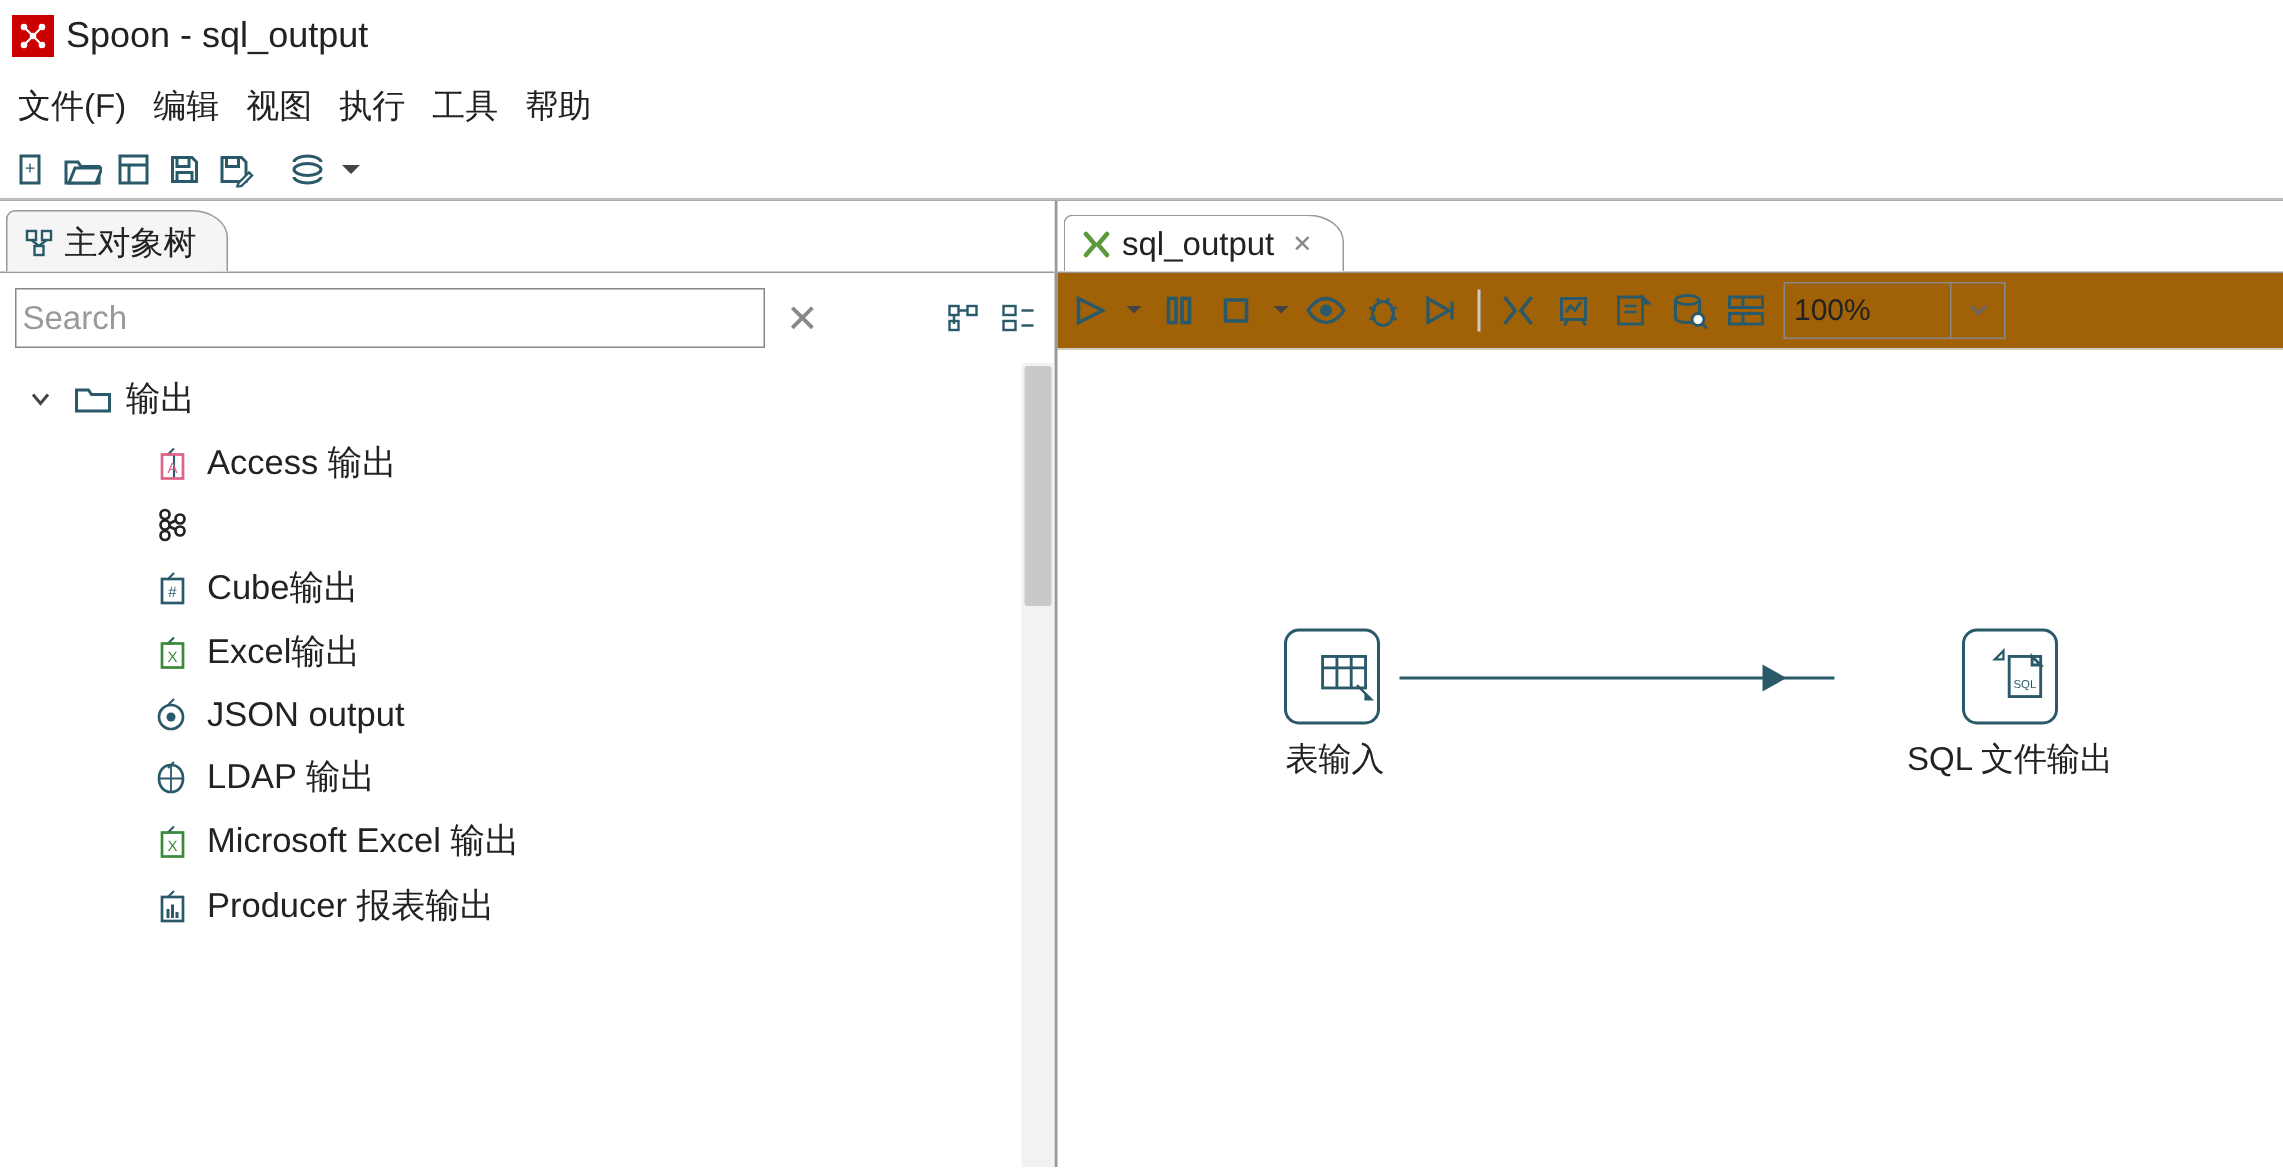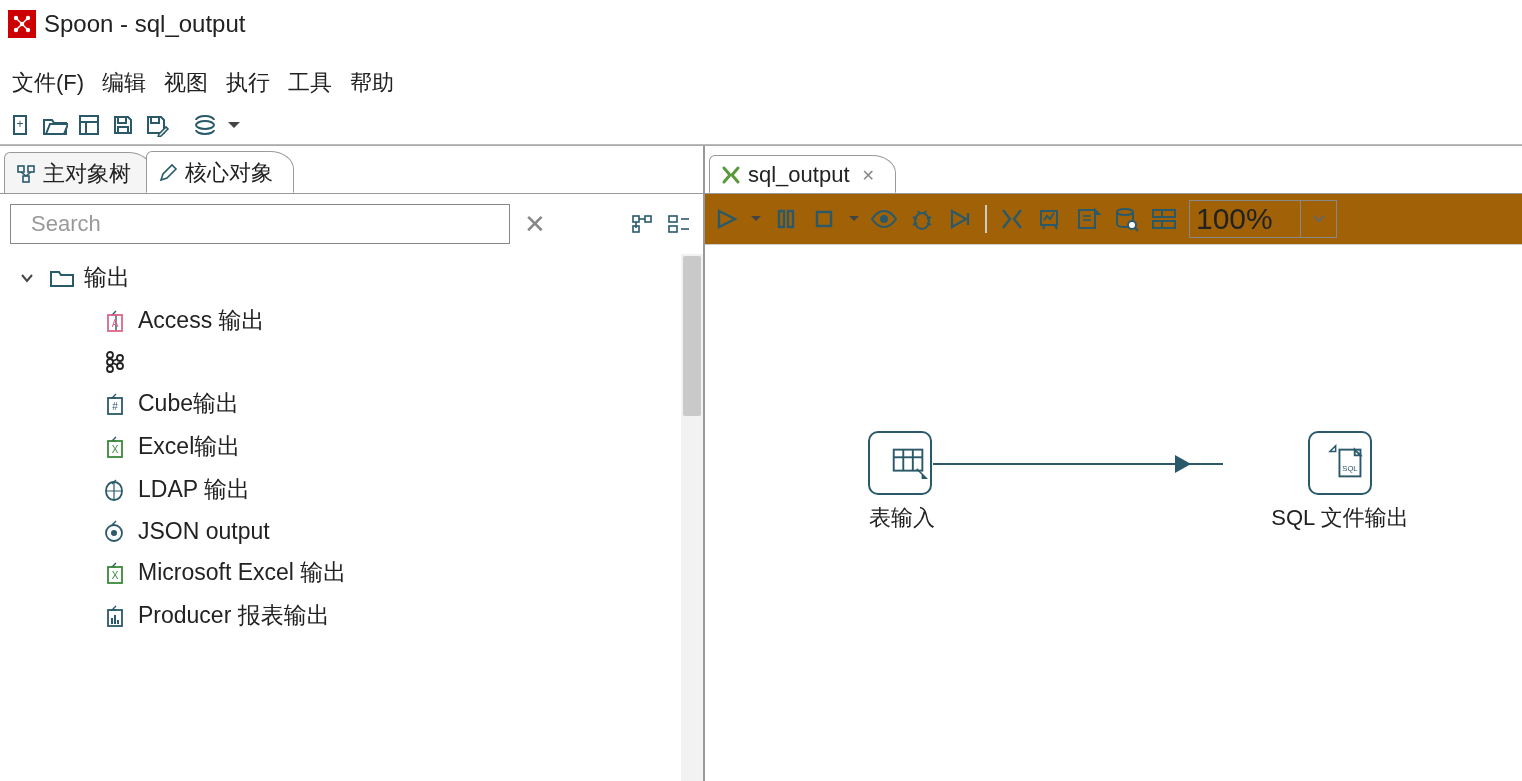--- a/index.html
+++ b/index.html
@@ -36,21 +36,20 @@
   .menubar {
     display: flex;
     gap: 10px;
     padding: 6px 8px;
     font-size: 22px;
     background:#fff;
   }
   .menubar .menu-item {
     padding: 2px 4px;
     cursor: default;
-    margin-top: 12px;
   }
   
   .toolbar-top {
     display:flex;
     align-items:center;
     gap:4px;
     padding: 4px 6px;
     border-bottom:1px solid #bbb;
     background:#fff;
   }
@@ -115,21 +114,21 @@
     display:flex;
     align-items:center;
     gap:8px;
     padding:10px 10px;
   }
   .search-input {
     flex:0 0 500px;
     height:40px;
     border:1px solid #888;
     font-size:22px;
-    padding:0 20px;
+    padding:0 4px;
     color:#888;
     background:#fff;
   }
   .search-input::placeholder{color:#999;}
   .clear-x {
     font-size:26px;
     color:#888;
     padding:0 6px;
   }
   .small-toolbtn {
@@ -206,21 +205,21 @@
   .zoom-box {
     display:flex;
     align-items:center;
     border:1px solid #888;
     height:38px;
     margin-left:4px;
   }
   .zoom-val {
     width:110px;
     padding:0 6px;
-    font-size:30px;
+    font-size:20px;
   }
   .zoom-dd {
     width:36px; text-align:center; border-left:1px solid #888;
     height:100%; display:flex; align-items:center; justify-content:center;
   }
   
   .canvas {
     flex:1;
     position:relative;
     background:#fff;
@@ -352,28 +351,20 @@
           <svg width="20" height="20" viewBox="0 0 20 20">
               <rect x="2" y="2" width="6" height="6" fill="none" stroke="#2a5a6a" stroke-width="1.6"></rect>
               <rect x="12" y="2" width="6" height="6" fill="none" stroke="#2a5a6a" stroke-width="1.6"></rect>
               <rect x="7" y="12" width="6" height="6" fill="none" stroke="#2a5a6a" stroke-width="1.6"></rect>
               <line x1="5" y1="8" x2="10" y2="12" stroke="#2a5a6a" stroke-width="1.6"></line>
               <line x1="15" y1="8" x2="10" y2="12" stroke="#2a5a6a" stroke-width="1.6"></line>
             </svg>
         </span>
         <span>主对象树</span>
       </div>
-      <div class="tab active">
-        <span class="tabicon">
-          <svg width="20" height="20" viewBox="0 0 20 20">
-              <path d="M3 17l2-6L14 2l4 4-9 9-6 2z" fill="none" stroke="#2a5a6a" stroke-width="1.6"></path>
-            </svg>
-        </span>
-        <span>核心对象</span>
-      </div>
     </div>
 
     <div class="search-row">
       <input class="search-input" placeholder="Search" style="">
       <div class="clear-x">✕</div>
       <div style="flex:1"></div>
       <div class="small-toolbtn">
         <svg width="24" height="20" viewBox="0 0 24 20">
             <rect x="2" y="2" width="6" height="6" fill="none" stroke="#2a5a6a" stroke-width="1.6"></rect>
             <line x1="8" y1="5" x2="14" y2="5" stroke="#2a5a6a" stroke-width="1.6"></line>
@@ -451,36 +442,36 @@
                   <path d="M14 2l-4 4h4" fill="none" stroke="#2a5a6a" stroke-width="1.4"></path>
                   <rect x="6" y="6" width="14" height="16" fill="none" stroke="#3a8a3a" stroke-width="1.8"></rect>
                   <text x="13" y="18" font-size="10" fill="#3a8a3a" text-anchor="middle">X</text>
                 </svg>
             </span>
             <span>Excel输出</span>
           </div>
           <div class="step-item">
             <span class="step-ico">
               <svg width="24" height="24" viewBox="0 0 24 24">
+                  <circle cx="12" cy="14" r="8" fill="none" stroke="#2a5a6a" stroke-width="1.8"></circle>
+                  <circle cx="12" cy="14" r="3" fill="#2a5a6a"></circle>
+                  <path d="M14 2l-4 4" fill="none" stroke="#2a5a6a" stroke-width="1.4"></path>
+                </svg>
+            </span>
+            <span>JSON output</span>
+          </div>
+          <div class="step-item">
+            <span class="step-ico">
+              <svg width="24" height="24" viewBox="0 0 24 24">
                   <path d="M12 4c5 0 8 4 8 9 0 5-3 9-8 9s-8-4-8-9c0-5 3-9 8-9z" fill="none" stroke="#2a5a6a" stroke-width="1.8"></path>
                   <path d="M12 4v18M4 13h16" fill="none" stroke="#2a5a6a" stroke-width="1.2"></path>
                   <path d="M14 2l-4 4" fill="none" stroke="#2a5a6a" stroke-width="1.4"></path>
                 </svg>
             </span>
             <span>LDAP 输出</span>
-          </div>
-          <div class="step-item">
-            <span class="step-ico">
-              <svg width="24" height="24" viewBox="0 0 24 24">
-                  <circle cx="12" cy="14" r="8" fill="none" stroke="#2a5a6a" stroke-width="1.8"></circle>
-                  <circle cx="12" cy="14" r="3" fill="#2a5a6a"></circle>
-                  <path d="M14 2l-4 4" fill="none" stroke="#2a5a6a" stroke-width="1.4"></path>
-                </svg>
-            </span>
-            <span>JSON output</span>
           </div>
           <div class="step-item">
             <span class="step-ico">
               <svg width="24" height="24" viewBox="0 0 24 24">
                   <path d="M14 2l-4 4h4" fill="none" stroke="#2a5a6a" stroke-width="1.4"></path>
                   <rect x="6" y="6" width="14" height="16" fill="none" stroke="#3a8a3a" stroke-width="1.8"></rect>
                   <text x="13" y="18" font-size="10" fill="#3a8a3a" text-anchor="middle">X</text>
                 </svg>
             </span>
             <span>Microsoft Excel 输出</span>
@@ -613,21 +604,21 @@
             </svg>
         </div>
       </div>
     </div>
 
     <div class="canvas">
 
       <div class="hop-line" style="left:228px; top:218px; width:290px;"></div>
       <div class="hop-arrow" style="left:470px; top:210px;"></div>
 
-      <div class="step-node" style="left:160px; top:186px;">
+      <div class="step-node" style="left:148px; top:186px;">
         <div class="node-box">
           <svg width="44" height="44" viewBox="0 0 44 44">
             <rect x="6" y="8" width="30" height="22" fill="none" stroke="#2a5a6a" stroke-width="2"></rect>
             <line x1="6" y1="16" x2="36" y2="16" stroke="#2a5a6a" stroke-width="2"></line>
             <line x1="16" y1="8" x2="16" y2="30" stroke="#2a5a6a" stroke-width="2"></line>
             <line x1="26" y1="8" x2="26" y2="30" stroke="#2a5a6a" stroke-width="2"></line>
             <path d="M30 28l10 10M40 38l-4 0 0-4z" fill="#2a5a6a" stroke="#2a5a6a" stroke-width="1.6"></path>
           </svg>
         </div>
         <div class="node-label">表输入</div>

